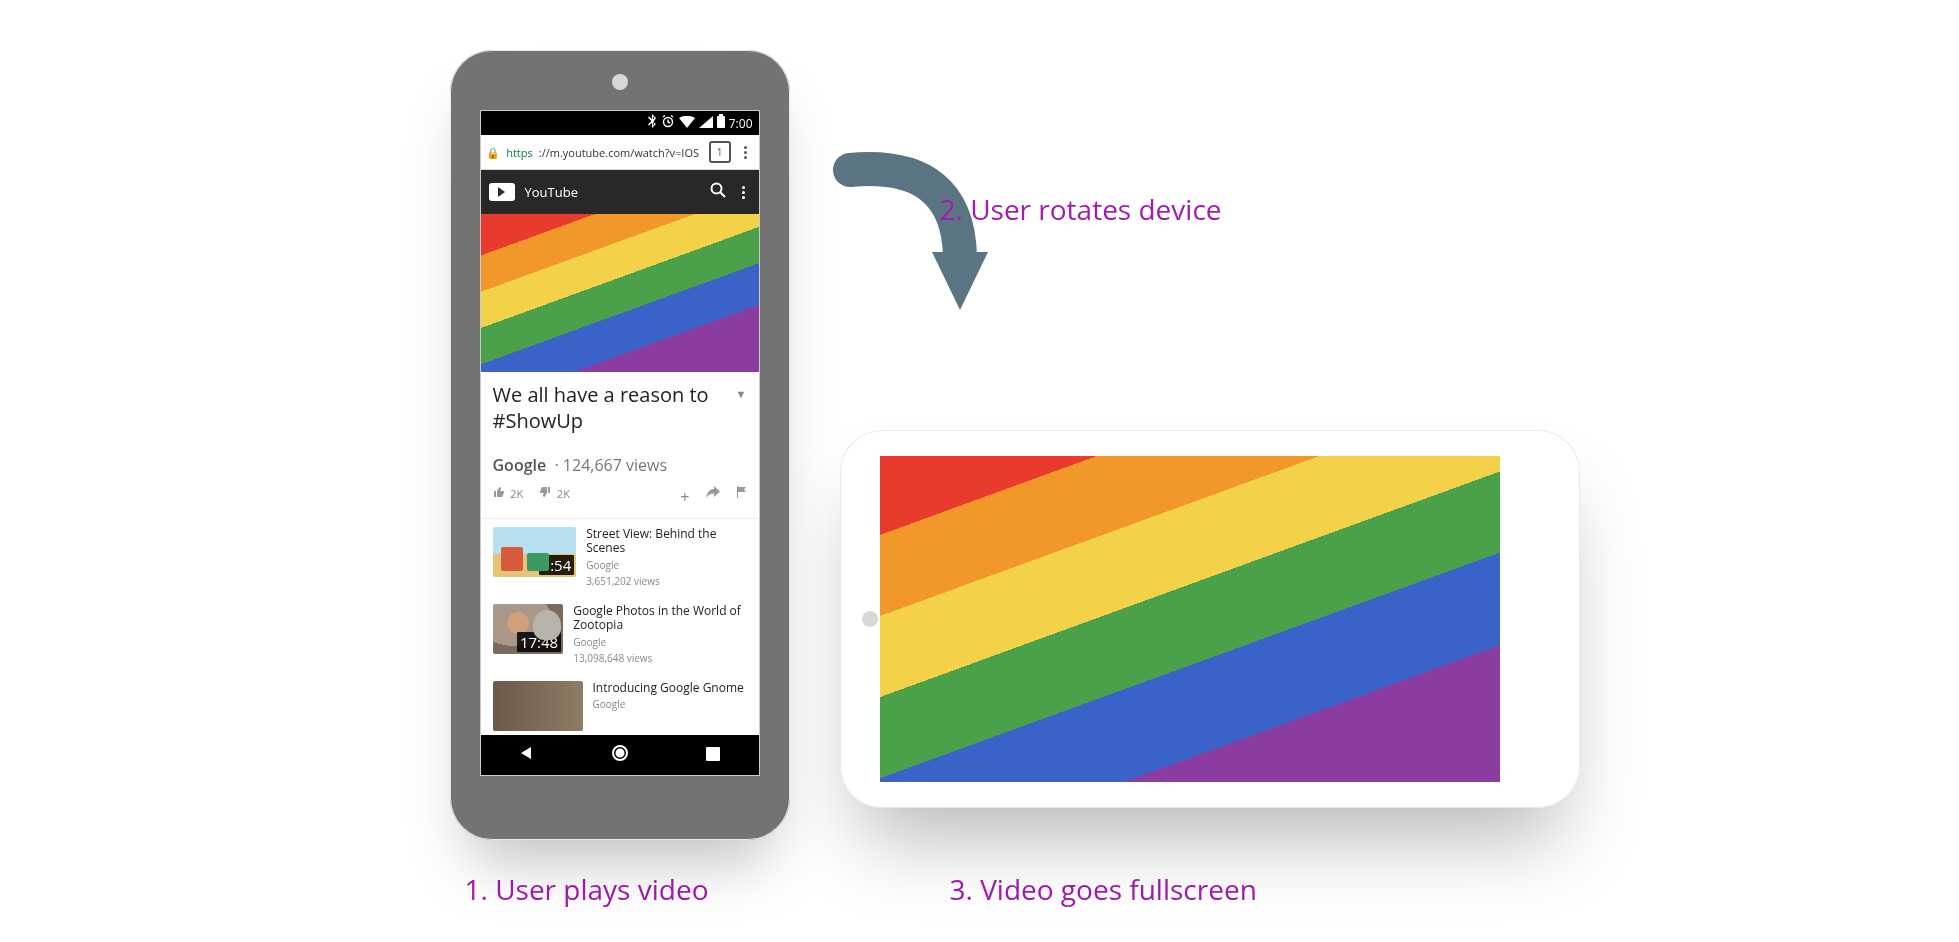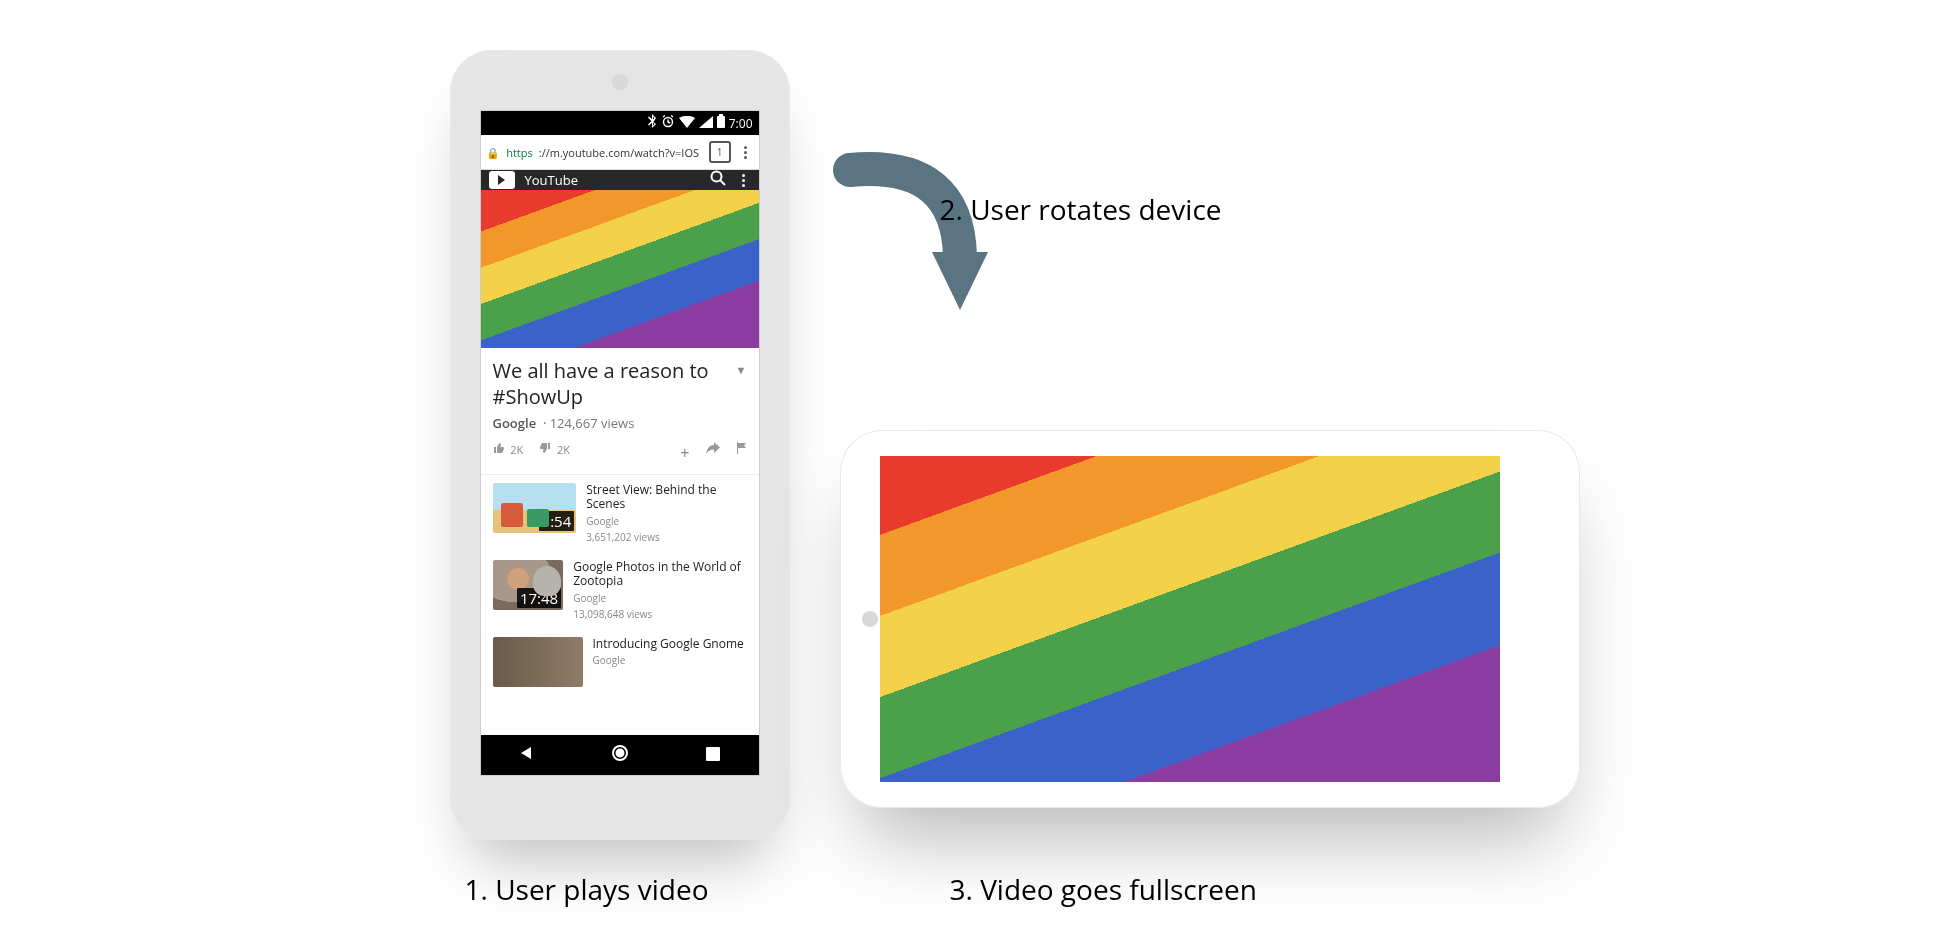--- a/index.html
+++ b/index.html
@@ -1,49 +1,49 @@
 <!DOCTYPE html>
 <html><head>
 <meta charset="utf-8">
 <style>
   html,body{margin:0;padding:0;background:#fff;font-family:"Open Sans","Segoe UI",Arial,sans-serif;color:#222}
   .stage{position:relative;width:1600px;height:942px;margin:0 auto}
-  .caption{position:absolute;font-size:28px;color:#000000}
+  .caption{position:absolute;font-size:28px;color:#a21caf}
   .cap1{left:285px;top:870px}
   .cap2{left:760px;top:190px}
   .cap3{left:770px;top:870px}
 
   
   .arrow{position:absolute;left:640px;top:140px;width:200px;height:200px}
 
   
-  .phone-p{position:absolute;left:270px;top:50px;width:340px;height:790px;background:#e5e5e5;border-radius:42px;box-shadow:0 40px 60px -20px rgba(0,0,0,.25),0 0 0 1px #e8e8e8 inset;padding:60px 30px 64px 30px;box-sizing:border-box}
+  .phone-p{position:absolute;left:270px;top:50px;width:340px;height:790px;background:#737373;border-radius:42px;box-shadow:0 40px 60px -20px rgba(0,0,0,.25),0 0 0 1px #e8e8e8 inset;padding:60px 30px 64px 30px;box-sizing:border-box}
   .earpiece{position:absolute;left:0;right:0;top:24px;margin:auto;width:16px;height:16px;border-radius:50%;background:#d8d8d8}
   .screen-p{width:100%;height:100%;background:#fff;display:flex;flex-direction:column;overflow:hidden;border:1px solid #ccc;box-sizing:border-box}
 
   .statusbar{height:24px;background:#000;color:#fff;font-size:12px;display:flex;align-items:center;justify-content:flex-end;gap:4px;padding:0 6px}
   .chrome-bar{height:34px;background:#fff;display:flex;align-items:center;gap:8px;padding:0 6px;border-bottom:1px solid #ddd}
   .chrome-field{flex:1;height:24px;border-radius:4px;display:flex;align-items:center;gap:6px;font-size:11px;color:#333;overflow:hidden;white-space:nowrap}
   .lock{color:#0b8043}
   .url-https{color:#0b8043}
   .tabchip{width:18px;height:18px;border:2px solid #555;border-radius:3px;font-size:10px;display:flex;align-items:center;justify-content:center;color:#555}
   .kebab{width:14px;display:flex;flex-direction:column;gap:2px;align-items:center}
   .kebab b{width:3px;height:3px;background:#555;border-radius:50%;display:block}
 
-  .yt-bar{height:20px;background:#282828;color:#fff;display:flex;align-items:center;gap:10px;padding:0 8px}
+  .yt-bar{height:44px;background:#282828;color:#fff;display:flex;align-items:center;gap:10px;padding:0 8px}
   .yt-logo{width:26px;height:18px;background:#fff;border-radius:3px;display:flex;align-items:center;justify-content:center}
   .yt-logo:after{content:"";border-left:7px solid #282828;border-top:5px solid transparent;border-bottom:5px solid transparent}
   .yt-name{font-size:13px}
   .yt-bar .spacer{flex:1}
 
   .player{height:158px;position:relative}
   .flag{position:absolute;inset:0}
   .meta{padding:10px 12px 4px 12px}
   .title{font-size:20px;color:#222;line-height:1.3}
-  .sub{font-size:13px;color:#777;margin-top:4px}
+  .sub{font-size:16px;color:#777;margin-top:20px}
   .chev{float:right;color:#888;font-size:11px;margin-top:4px}
   .actions{display:flex;gap:16px;padding:6px 12px 10px 12px;color:#888;font-size:11px;border-bottom:1px solid #eee}
   .actions .spacer{flex:1}
 
   .list{flex:1;overflow:hidden}
   .row{display:flex;gap:10px;padding:8px 12px}
   .thumb{width:90px;height:50px;position:relative;border-radius:2px;overflow:hidden}
   .dur{position:absolute;right:2px;bottom:2px;background:rgba(0,0,0,.85);color:#fff;font-size:15px;padding:0 3px;border-radius:1px}
   .row .t{font-size:12px;color:#222;line-height:1.2}
   .row .s{font-size:10px;color:#888;margin-top:2px}

